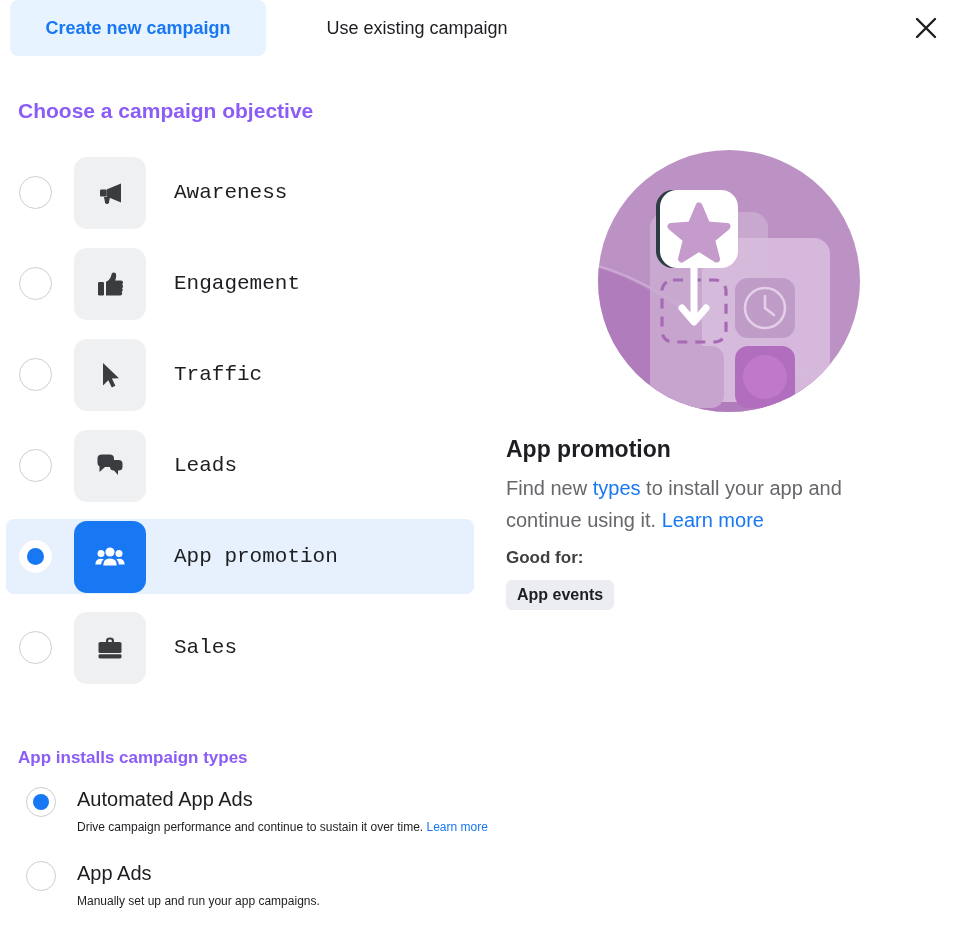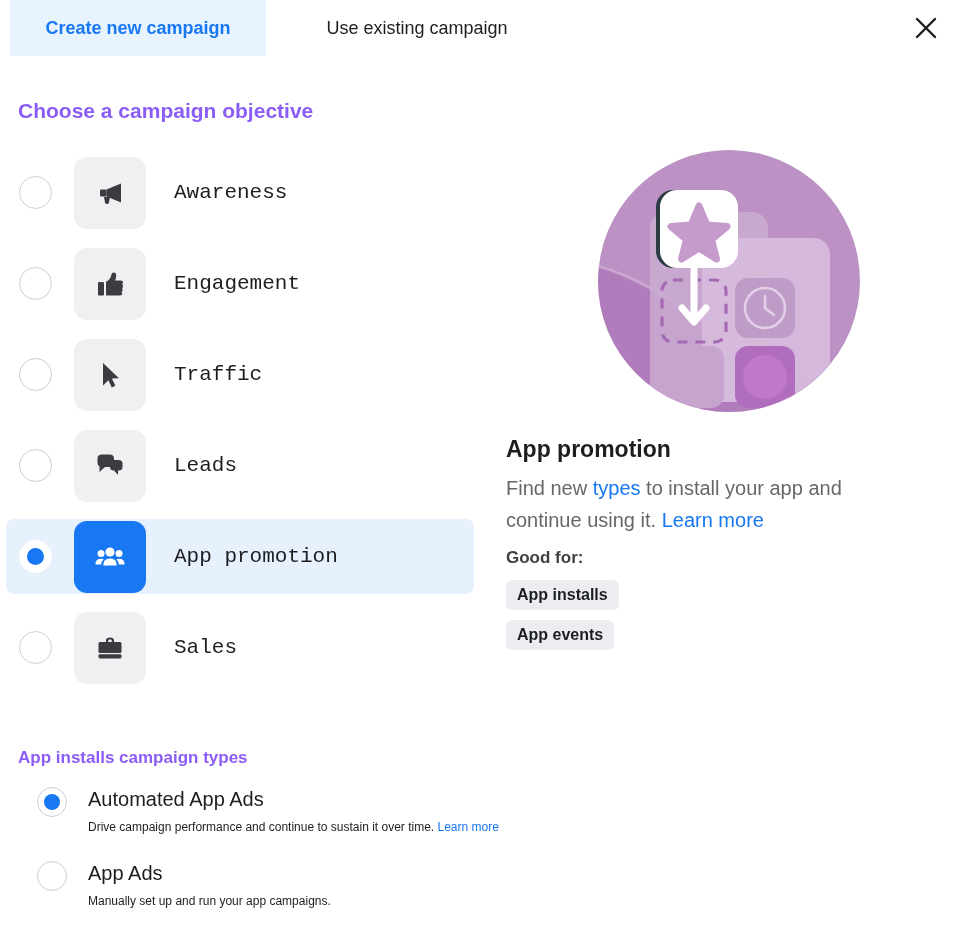--- a/index.html
+++ b/index.html
@@ -23,21 +23,21 @@
     width: 960px; height: 56px;
   }
   .tab {
     position: absolute;
     top: 0;
     height: 56px;
     display: flex;
     align-items: center;
     justify-content: center;
     font-size: 18px;
-    border-radius: 1px;
+    border-radius: 8px;
     cursor: pointer;
     white-space: nowrap;
   }
   .tab-active {
     left: 10px;
     width: 256px;
     background: #e7f3ff;
     color: #1877f2;
     font-weight: bold;
   }
@@ -183,21 +183,21 @@
     border-radius: 6px;
     padding: 6px 11px;
     margin-bottom: 10px;
     white-space: nowrap;
   }
   .chip-row { display: block; }
 
   
   .types {
     position: absolute;
-    left: 33px; top: 786px;
+    left: 22px; top: 786px;
     width: 800px;
   }
   .type-row {
     position: relative;
     padding-left: 55px;
     margin-bottom: 22px;
     cursor: pointer;
   }
   .type-radio {
     position: absolute;
@@ -377,21 +377,20 @@
 
   <div class="detail-title">App promotion</div>
 
   <div class="detail-desc">
     <span>Find new </span><a class="link">types</a><span> to install your app and continue using it. </span><a class="link">Learn more</a>
   </div>
 
   <div class="good-for">Good for:</div>
 
   <div class="chips">
-    <span class="chip-row"><span class="chip">App installs</span></span>
     <span class="chip-row"><span class="chip">App events</span></span>
   </div>
 
 </div>
 
 <div class="section-title" id="types-title">App installs campaign types</div>
 
 <div class="types">
 
   <div class="type-row">

